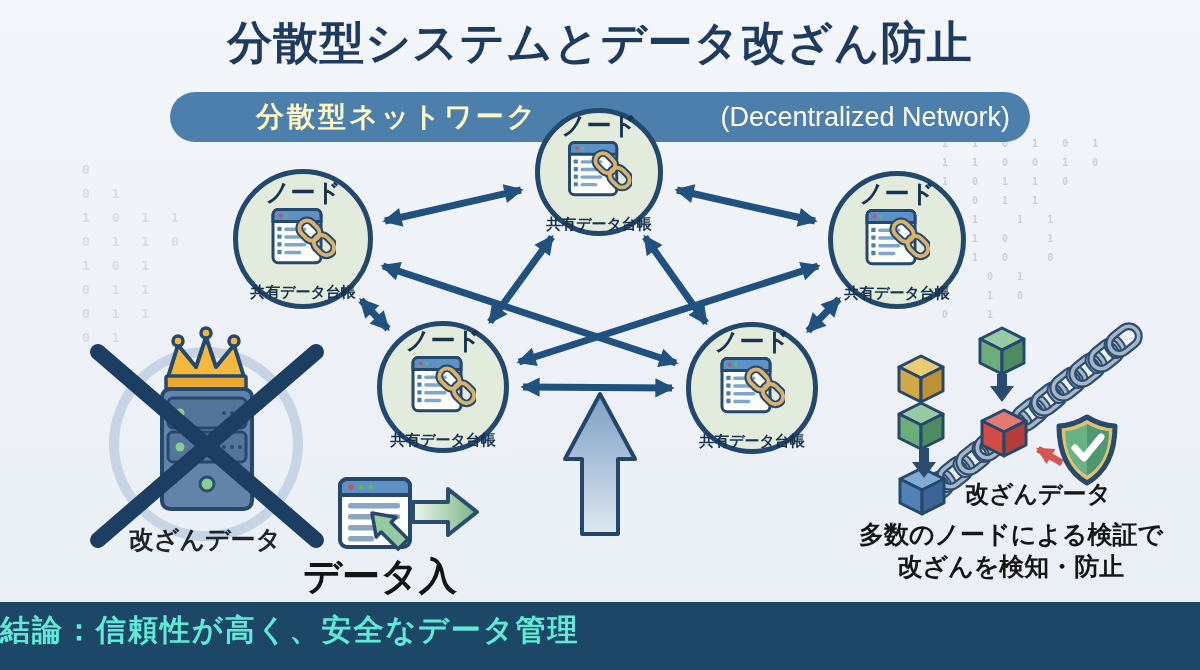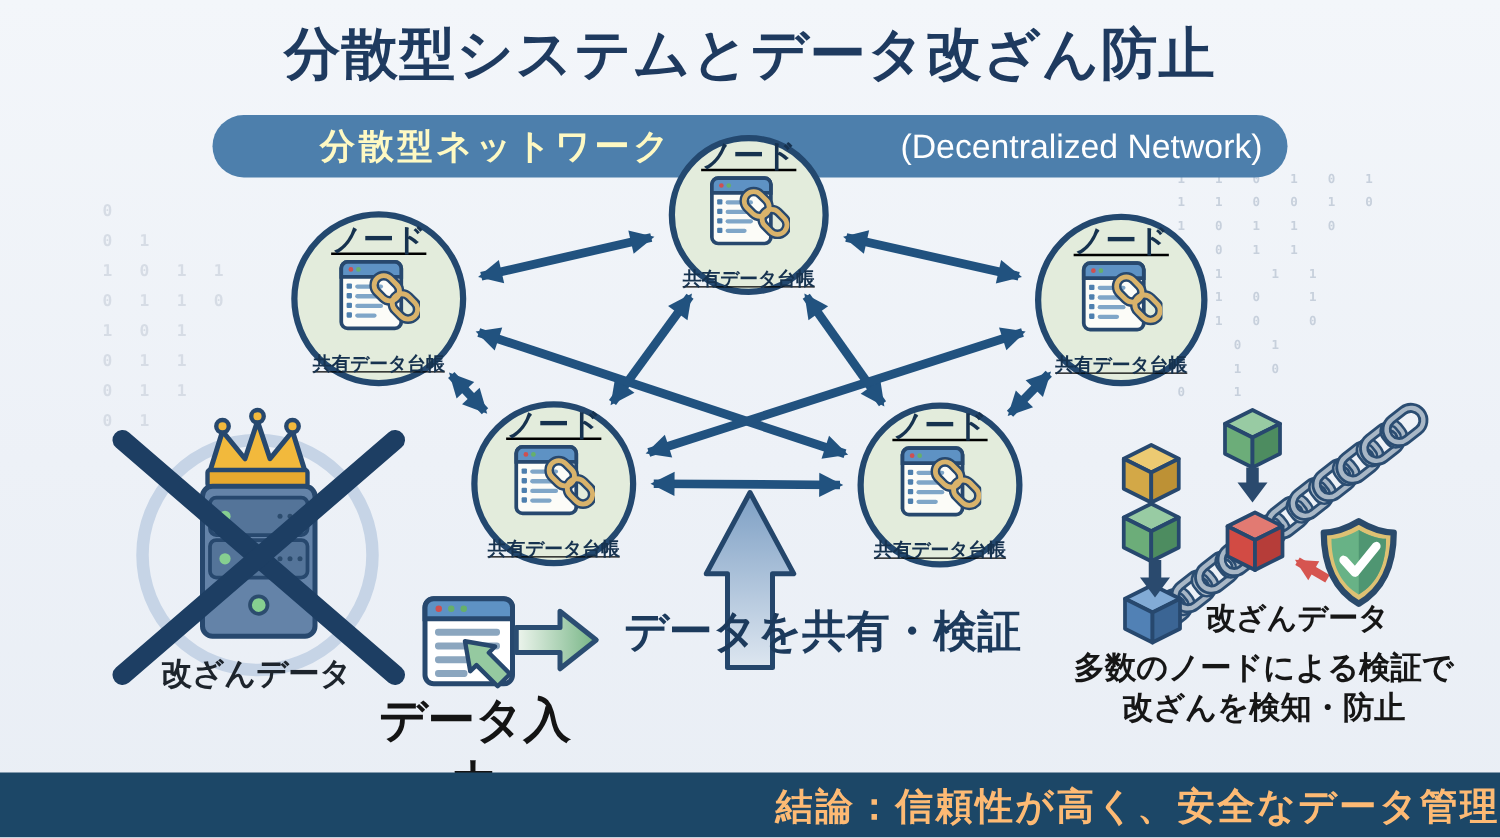--- a/index.html
+++ b/index.html
@@ -20,34 +20,34 @@
     background:#4d7fac; border-radius:26px; z-index:1; }
   .net-banner .jp { position:absolute; left:86px; top:0; line-height:50px;
     color:#fef9c3; font-size:28px; font-weight:bold; letter-spacing:3px; }
   .net-banner .en { position:absolute; right:20px; top:0; line-height:50px;
     color:#ffffff; font-size:27px; font-weight:normal; }
 
   .artwork { position:absolute; left:0; top:0; z-index:1; }
 
   .node { position:absolute; border-radius:50%; background:#e3ecdc;
     border:5px solid #23486f; box-sizing:border-box; z-index:2;
-    display:flex; flex-direction:column; align-items:center; justify-content:center;text-decoration:underline; }
+    display:flex; flex-direction:column; align-items:center; justify-content:center; }
   .node-title { font-size:25px; font-weight:bold; color:#16324f; line-height:1; margin-bottom:2px; }
   .node-ledger { font-size:15px; font-weight:bold; color:#16324f; line-height:1; margin-top:17px; white-space:nowrap; }
   .node-icon { width:66px; height:60px; }
 
   .caption { position:absolute; z-index:2; text-align:center; font-weight:bold; }
   .cap-admin { left:90px; top:524px; width:230px; font-size:25px; line-height:31px; color:#1d242c; }
   .cap-input { left:295px; top:551px; width:170px; font-size:38px; color:#141414; }
   .cap-share { left:483px; top:483px; width:350px; font-size:35px; line-height:45px; color:#1c3a5c; }
   .cap-tamper { left:958px; top:478px; width:160px; font-size:24px; color:#161616; white-space:nowrap; }
   .cap-verify { left:845px; top:518px; width:332px; font-size:25px; line-height:32px; color:#161616; }
 
-  .footer { position:absolute; left:0; bottom:0; width:100%; height:52px; background:#1c4767;
-    color:#fdba74; font-size:30px; font-weight:bold; text-align:right; line-height:56px;
+  .footer { position:absolute; left:0; bottom:0; width:100%; height:68px; background:#1c4767;
+    color:#5eead4; font-size:30px; font-weight:bold; text-align:left; line-height:56px;
     letter-spacing:2px; z-index:3; }
 
   
   .cube-gold  { --ctop:#ecca72; --cleft:#d3a847; --cright:#bd9135; }
   .cube-green { --ctop:#98cba3; --cleft:#6cad79; --cright:#4d8c60; }
   .cube-blue  { --ctop:#82abd6; --cleft:#5181b5; --cright:#3b6594; }
   .cube-red   { --ctop:#e27a72; --cleft:#d24b44; --cright:#b63d39; }
 </style>
 </head>
 <body>
@@ -267,21 +267,20 @@
         <use href="#ledger"></use>
       </svg>
     <div class="node-ledger">共有データ台帳</div>
   </div>
 
   <div class="caption cap-admin">
     <div>改ざんデータ</div>
   </div>
   <div class="caption cap-input">データ入力</div>
   <div class="caption cap-share">
-    <div>データを共有・検証</div>
   </div>
   <div class="caption cap-tamper">改ざんデータ</div>
   <div class="caption cap-verify">
     <div>多数のノードによる検証で</div>
     <div>改ざんを検知・防止</div>
   </div>
 
   <div class="footer">結論：信頼性が高く、安全なデータ管理</div>
 
 </div>

